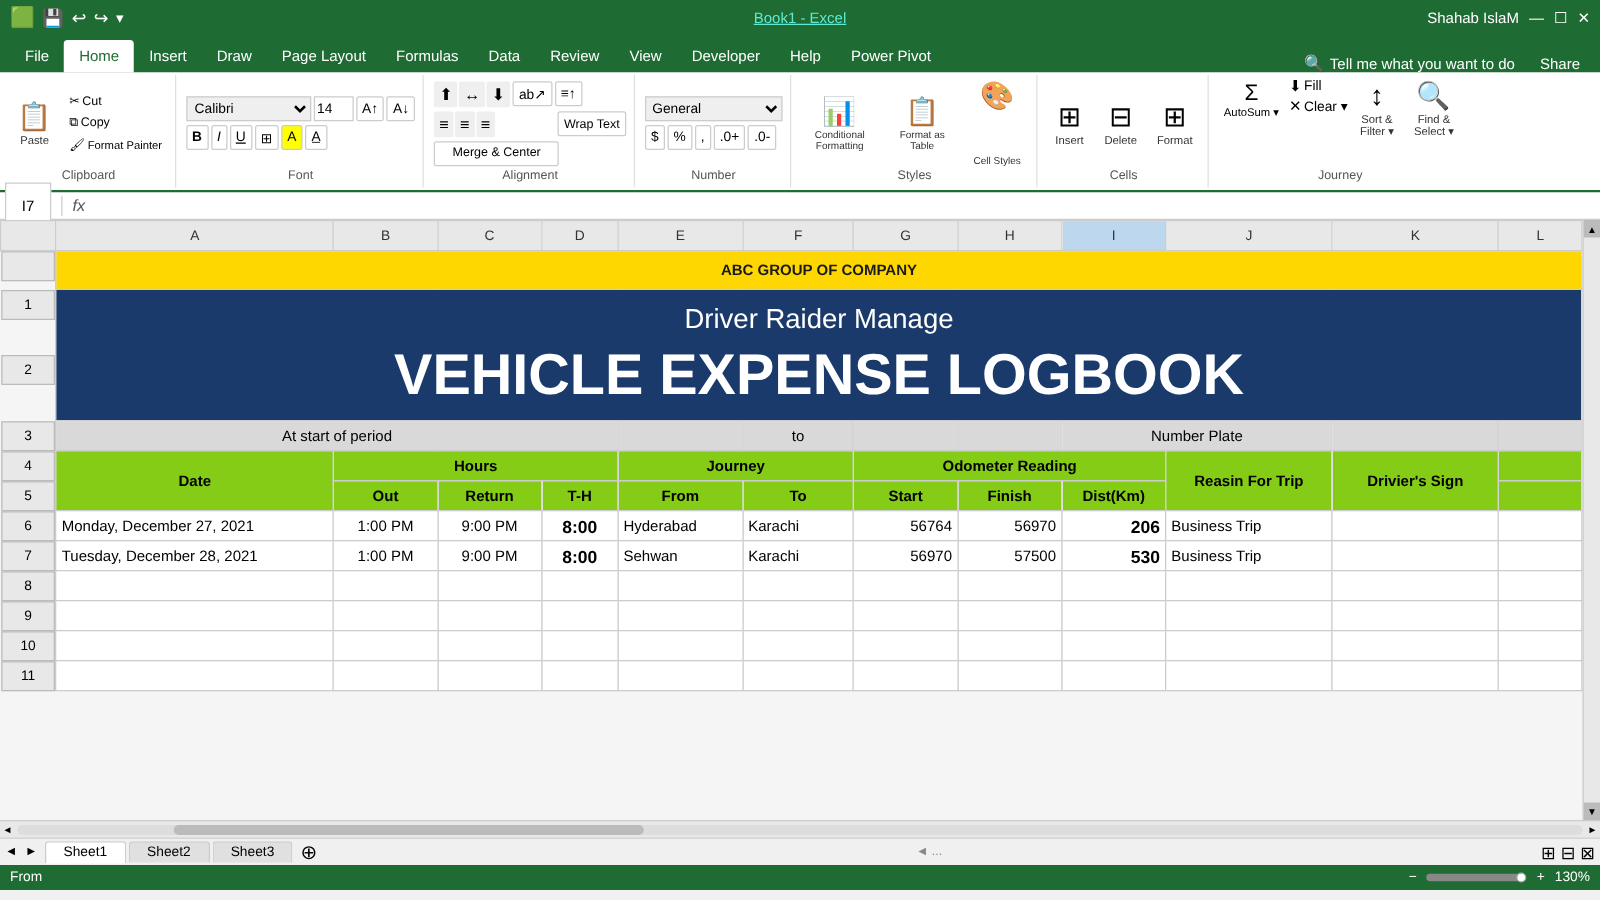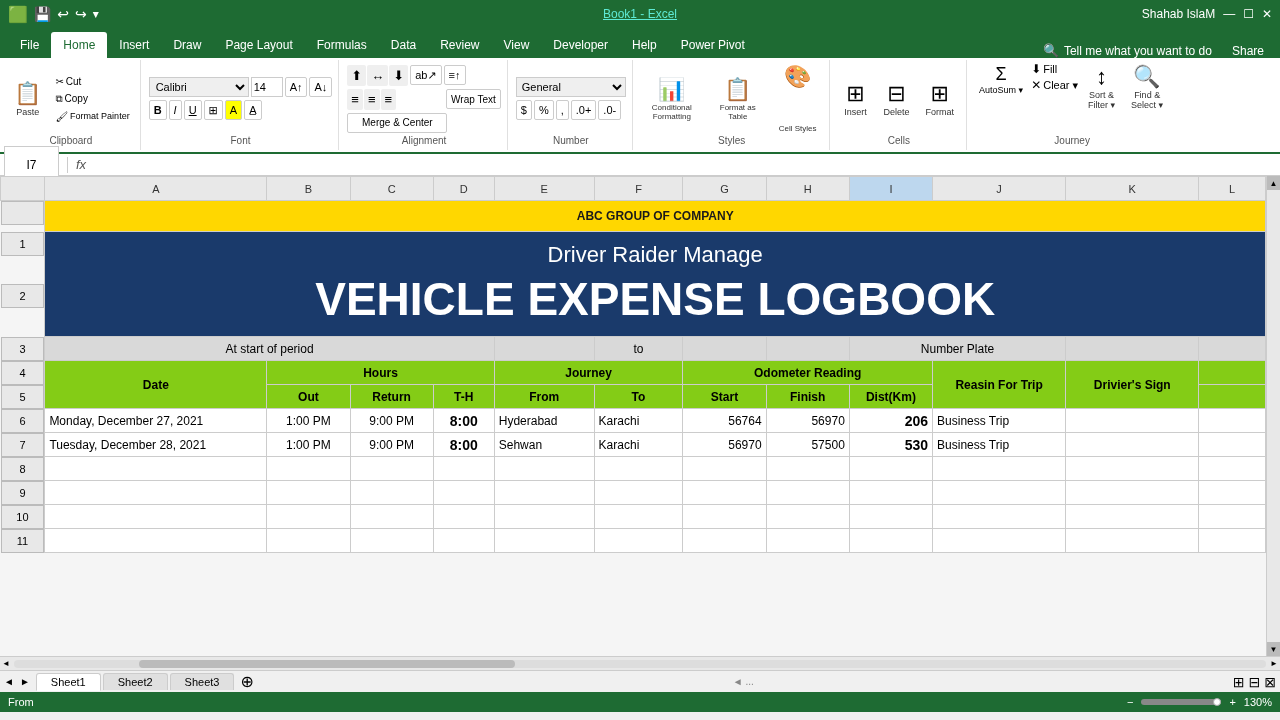--- a/index.html
+++ b/index.html
@@ -86,21 +86,21 @@
     #formula-bar {
       display: flex;
       align-items: center;
       background: white;
       border-bottom: 1px solid #ccc;
       height: 22px;
       padding: 0 4px;
       gap: 4px;
     }
     #cell-ref {
-      width: 55px;
+      width: 37px;
       border: 1px solid #ccc;
       font-size: 12px;
       padding: 11px 4px;
       text-align: center;
     }
     #formula-divider { width: 1px; background: #ccc; height: 16px; margin: 0 4px; }
     #formula-input {
       flex: 1;
       border: none;
       outline: none;

